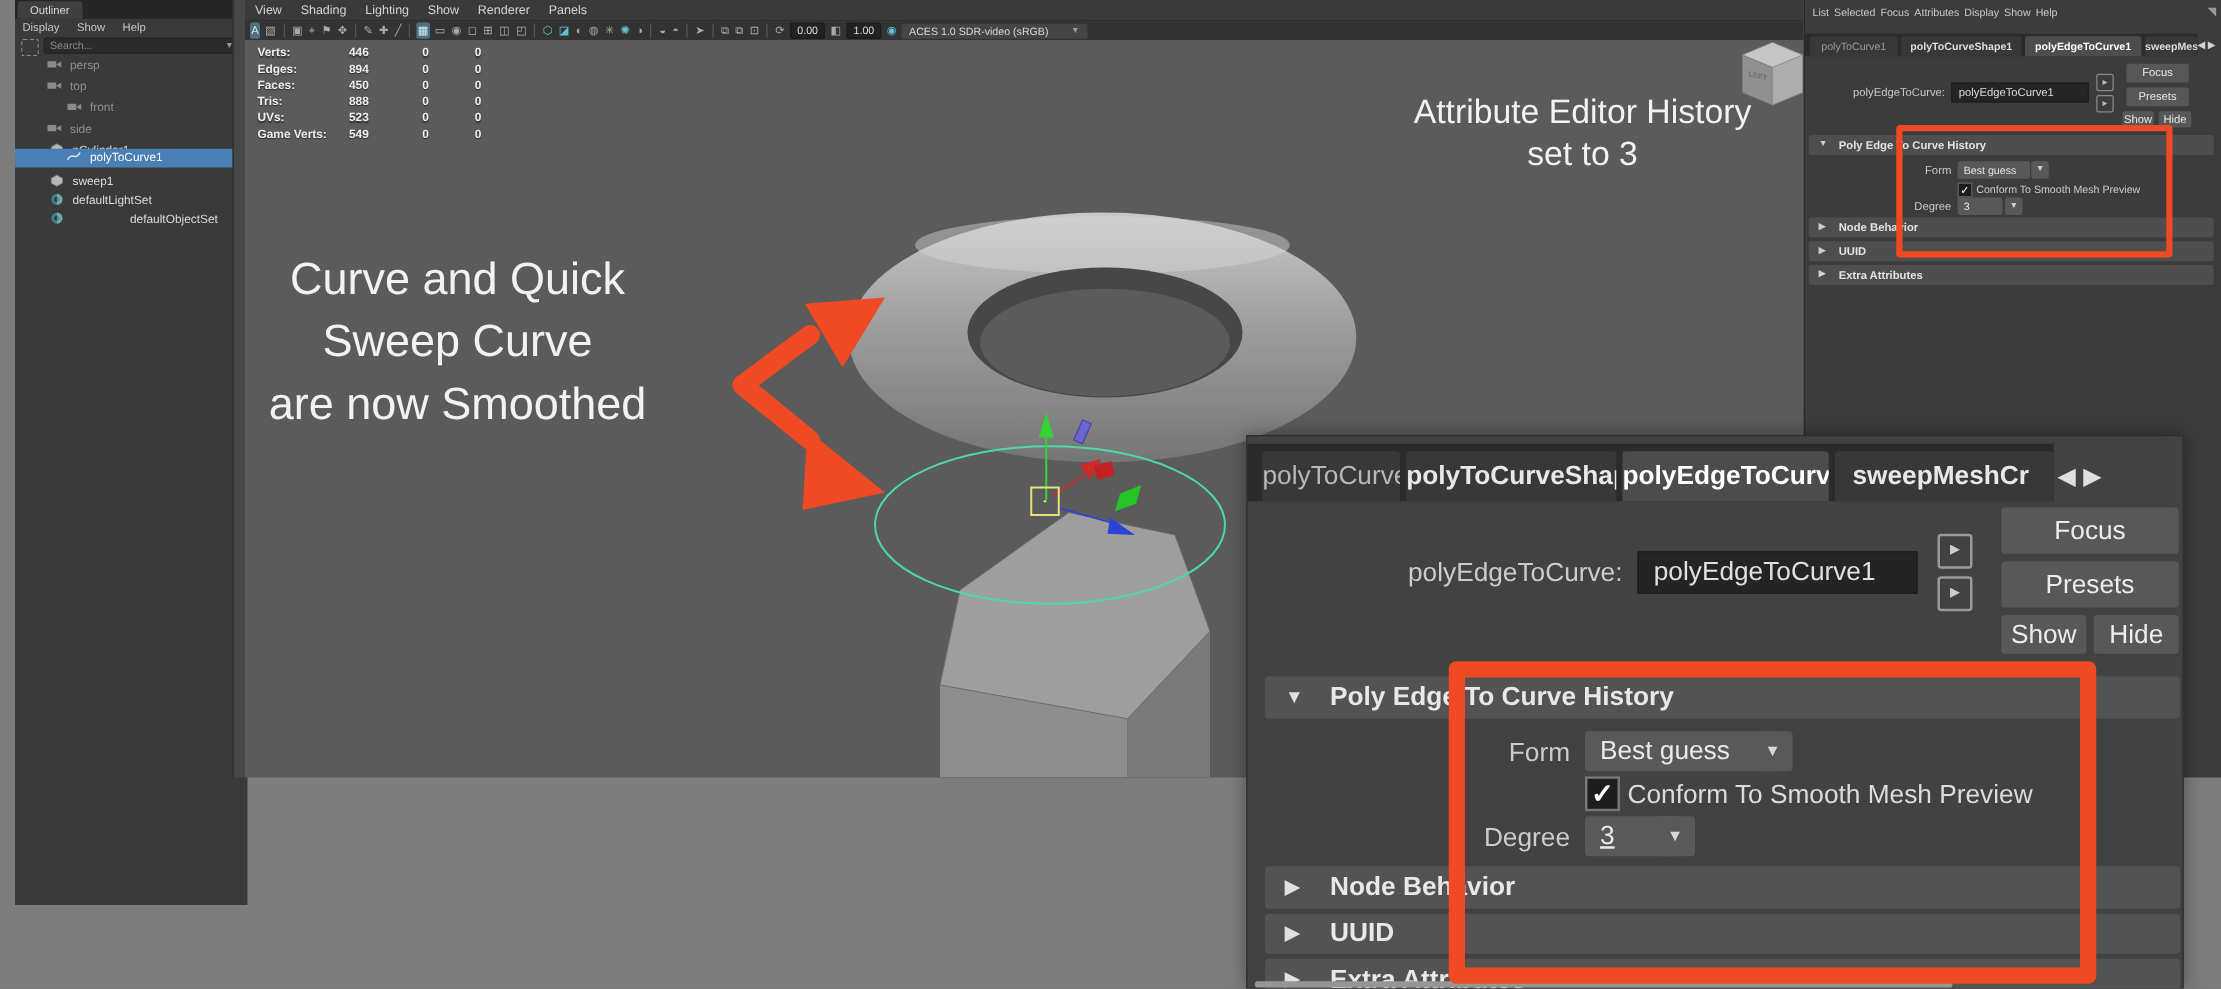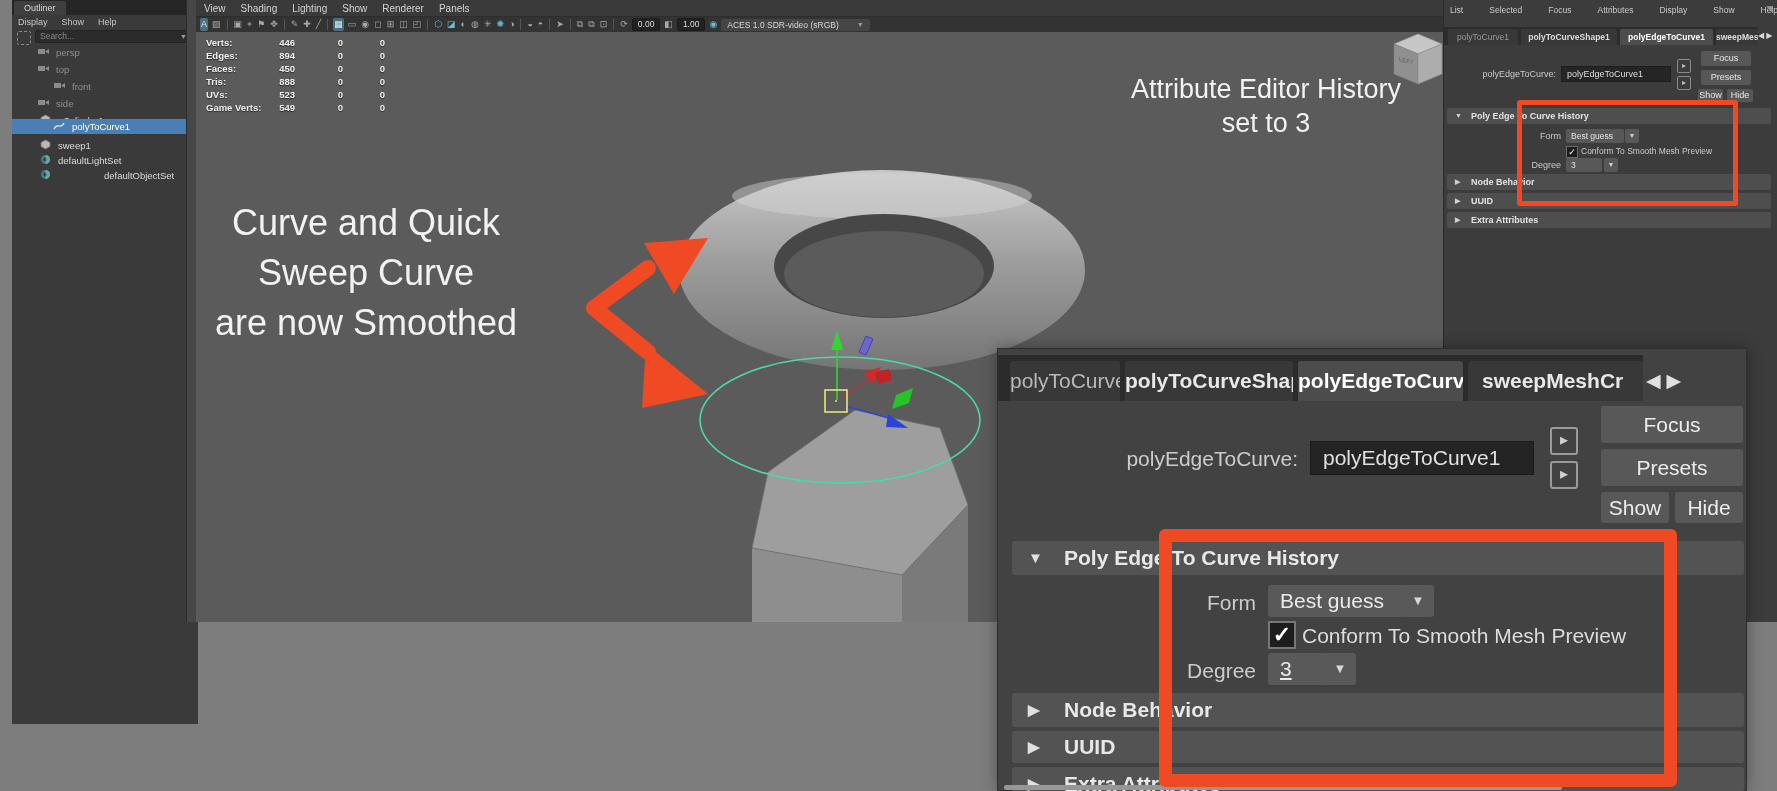--- a/index.html
+++ b/index.html
@@ -46,21 +46,21 @@
   .hud-row span{position:absolute;top:0;}
   .hud-l{left:6px;}
   .hud-1{left:45px;width:50px;text-align:right;}
   .hud-2{left:113px;width:30px;text-align:right;}
   .hud-3{left:155px;width:30px;text-align:right;}
   .note{color:#f2f2f2;text-align:center;}
   .note-left{left:0;top:198px;width:340px;font-size:36px;line-height:50px;}
   .note-right{left:884px;top:72px;width:372px;font-size:27px;line-height:34px;}
   
   .ae{left:1443px;top:0;width:334px;height:622px;background:#3c3c3c;border-left:1px solid #2a2a2a;box-sizing:border-box;}
-  .ae-menus{left:6px;top:5px;display:flex;gap:26px;color:#c9c9c9;font-size:8.5px;align-items:flex-end;}
+  .ae-menus{left:6px;top:5px;display:flex;gap:4px;color:#c9c9c9;font-size:8.5px;align-items:flex-end;}
   .ae-pin{left:322px;top:4px;color:#999;font-size:9px;}
   .ae-tabstrip{left:0;top:27px;width:314px;height:18px;background:#2c2c2c;}
   .ae-tab{top:29px;height:16px;background:#383838;color:#9a9a9a;font-size:8.5px;line-height:16px;
     text-align:center;border-radius:2px 2px 0 0;overflow:hidden;white-space:nowrap;}
   .ae-tab.b{color:#ddd;font-weight:700;}
   .ae-tab.active{background:#4d4d4d;color:#fff;font-weight:700;}
   .ae-arrows{left:314px;top:31px;color:#d5d5d5;font-size:8px;letter-spacing:2px;}
   .ae-btn{background:#575757;border-radius:2px;color:#e8e8e8;font-size:9px;text-align:center;}
   .ae-lbl{color:#c9c9c9;font-size:9px;text-align:right;}
   .ae-field{background:#252525;border:1px solid #1e1e1e;color:#ddd;font-size:9px;line-height:14px;padding:0 5px;box-sizing:border-box;}

